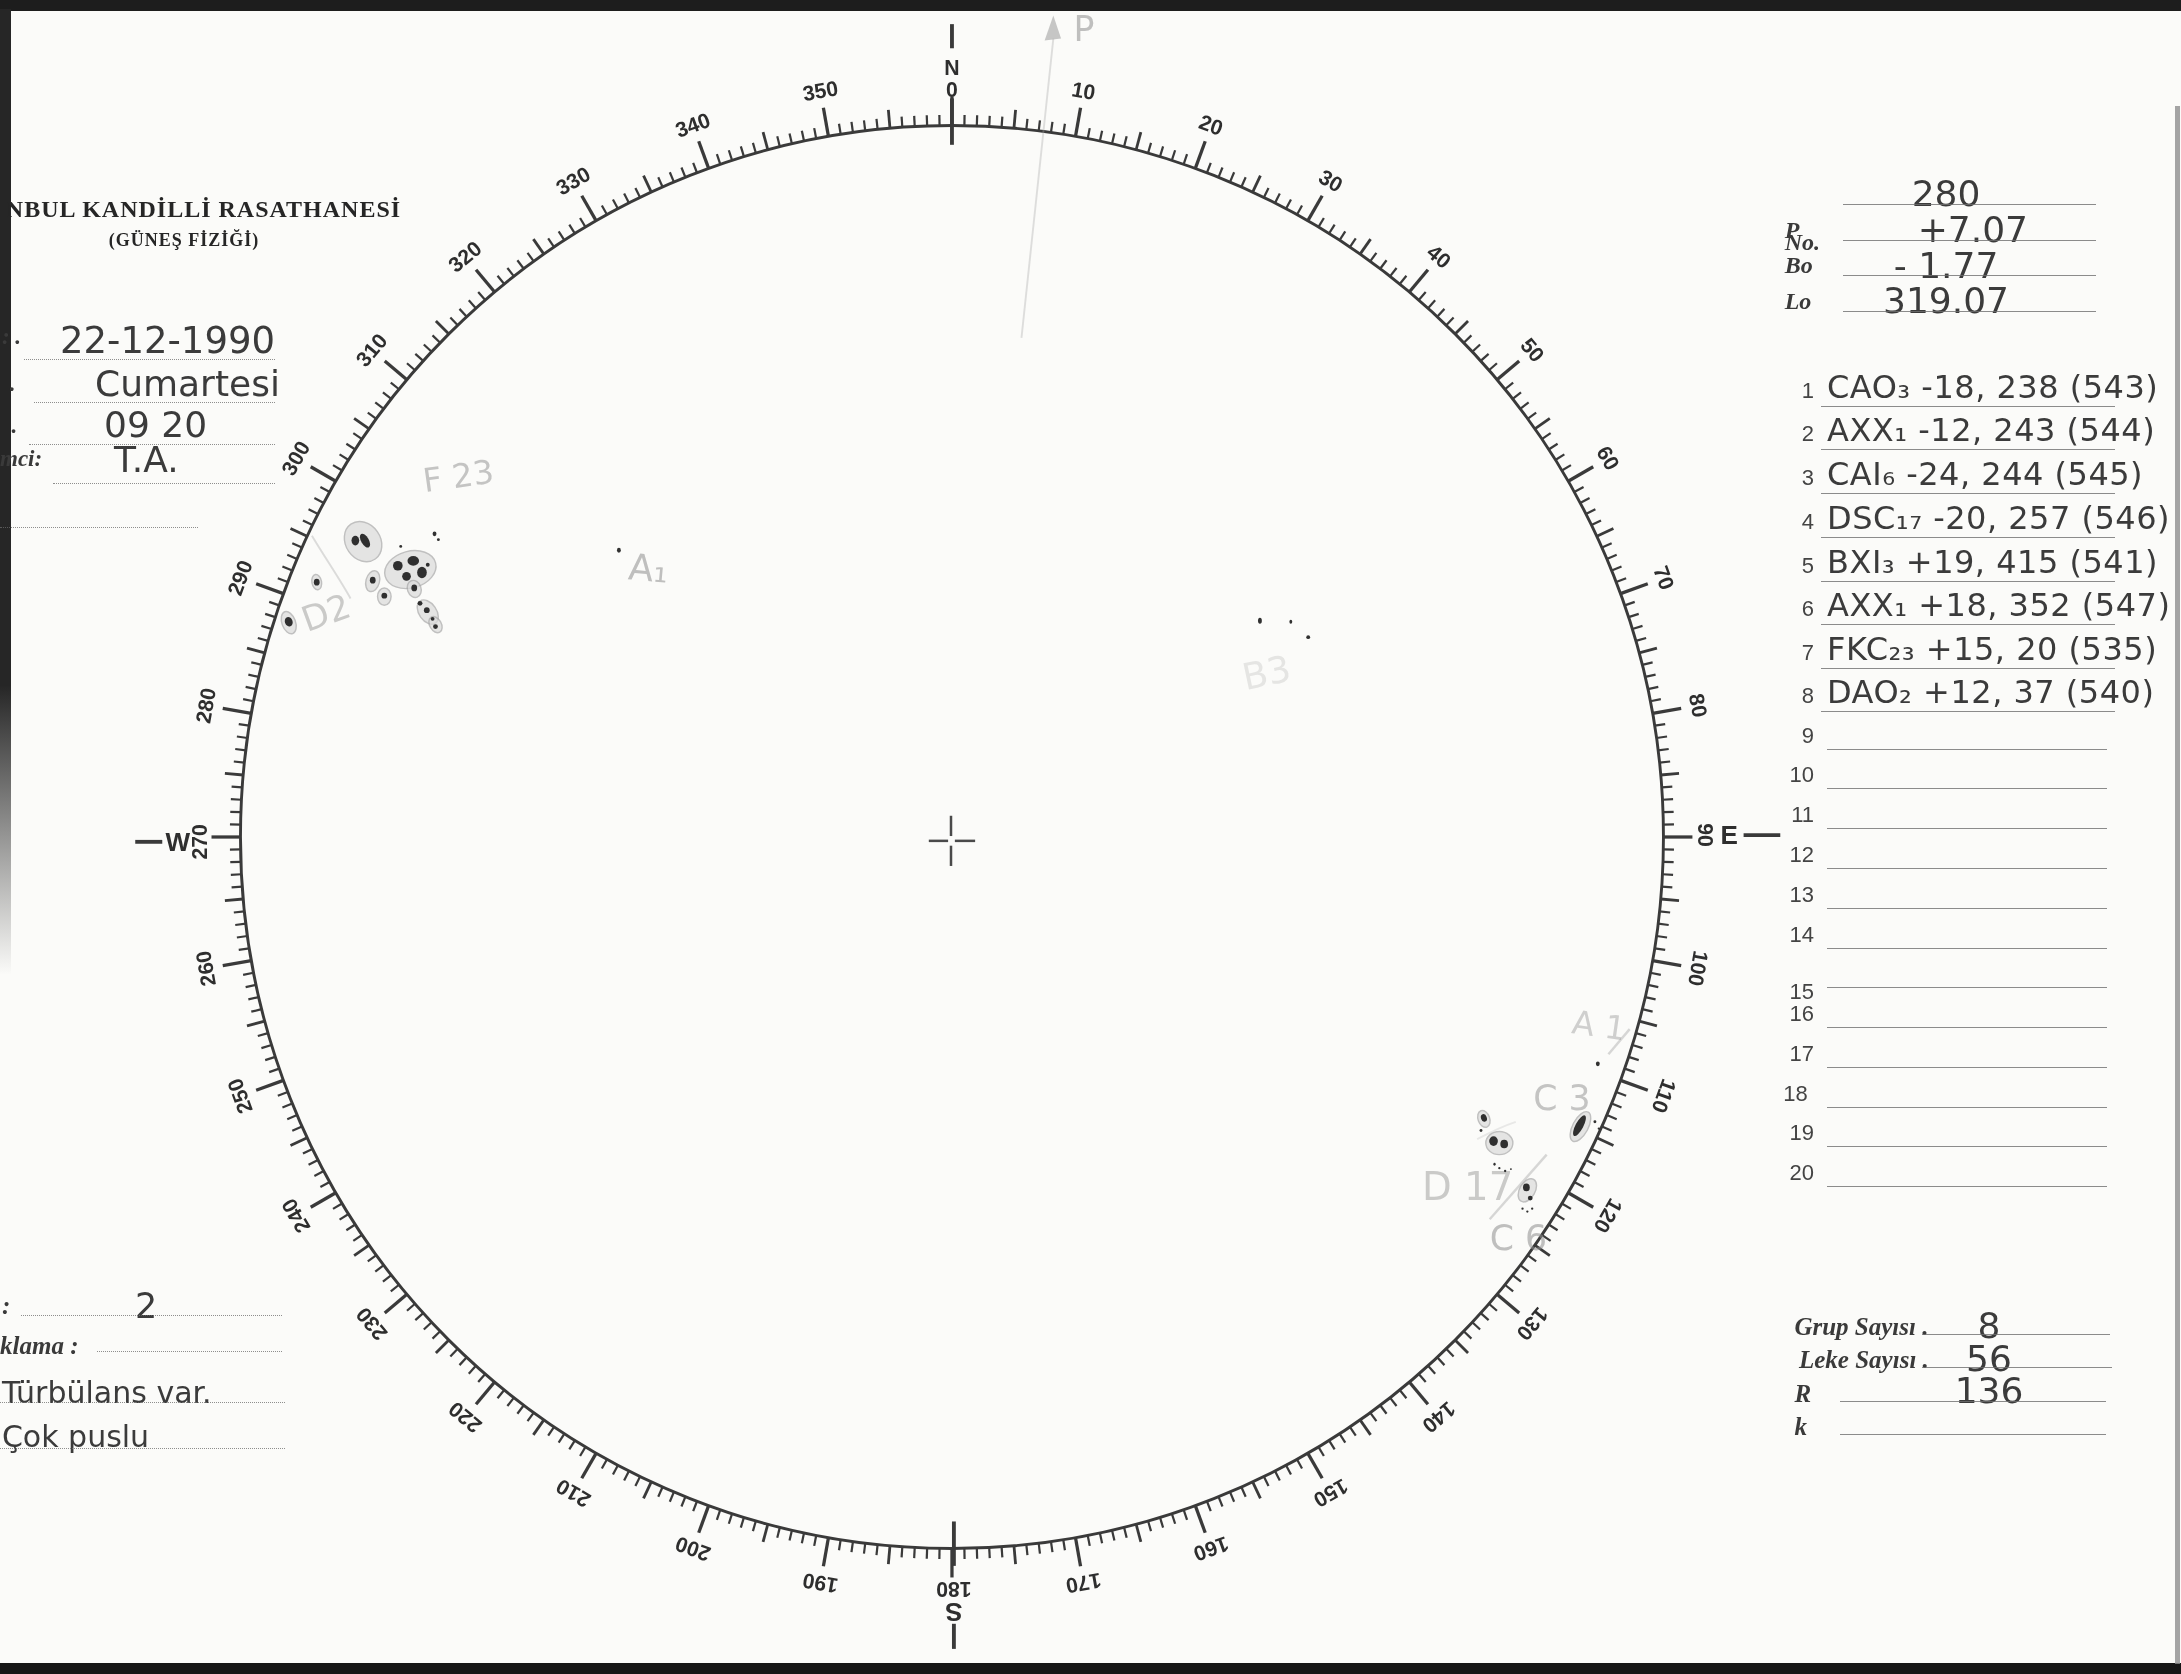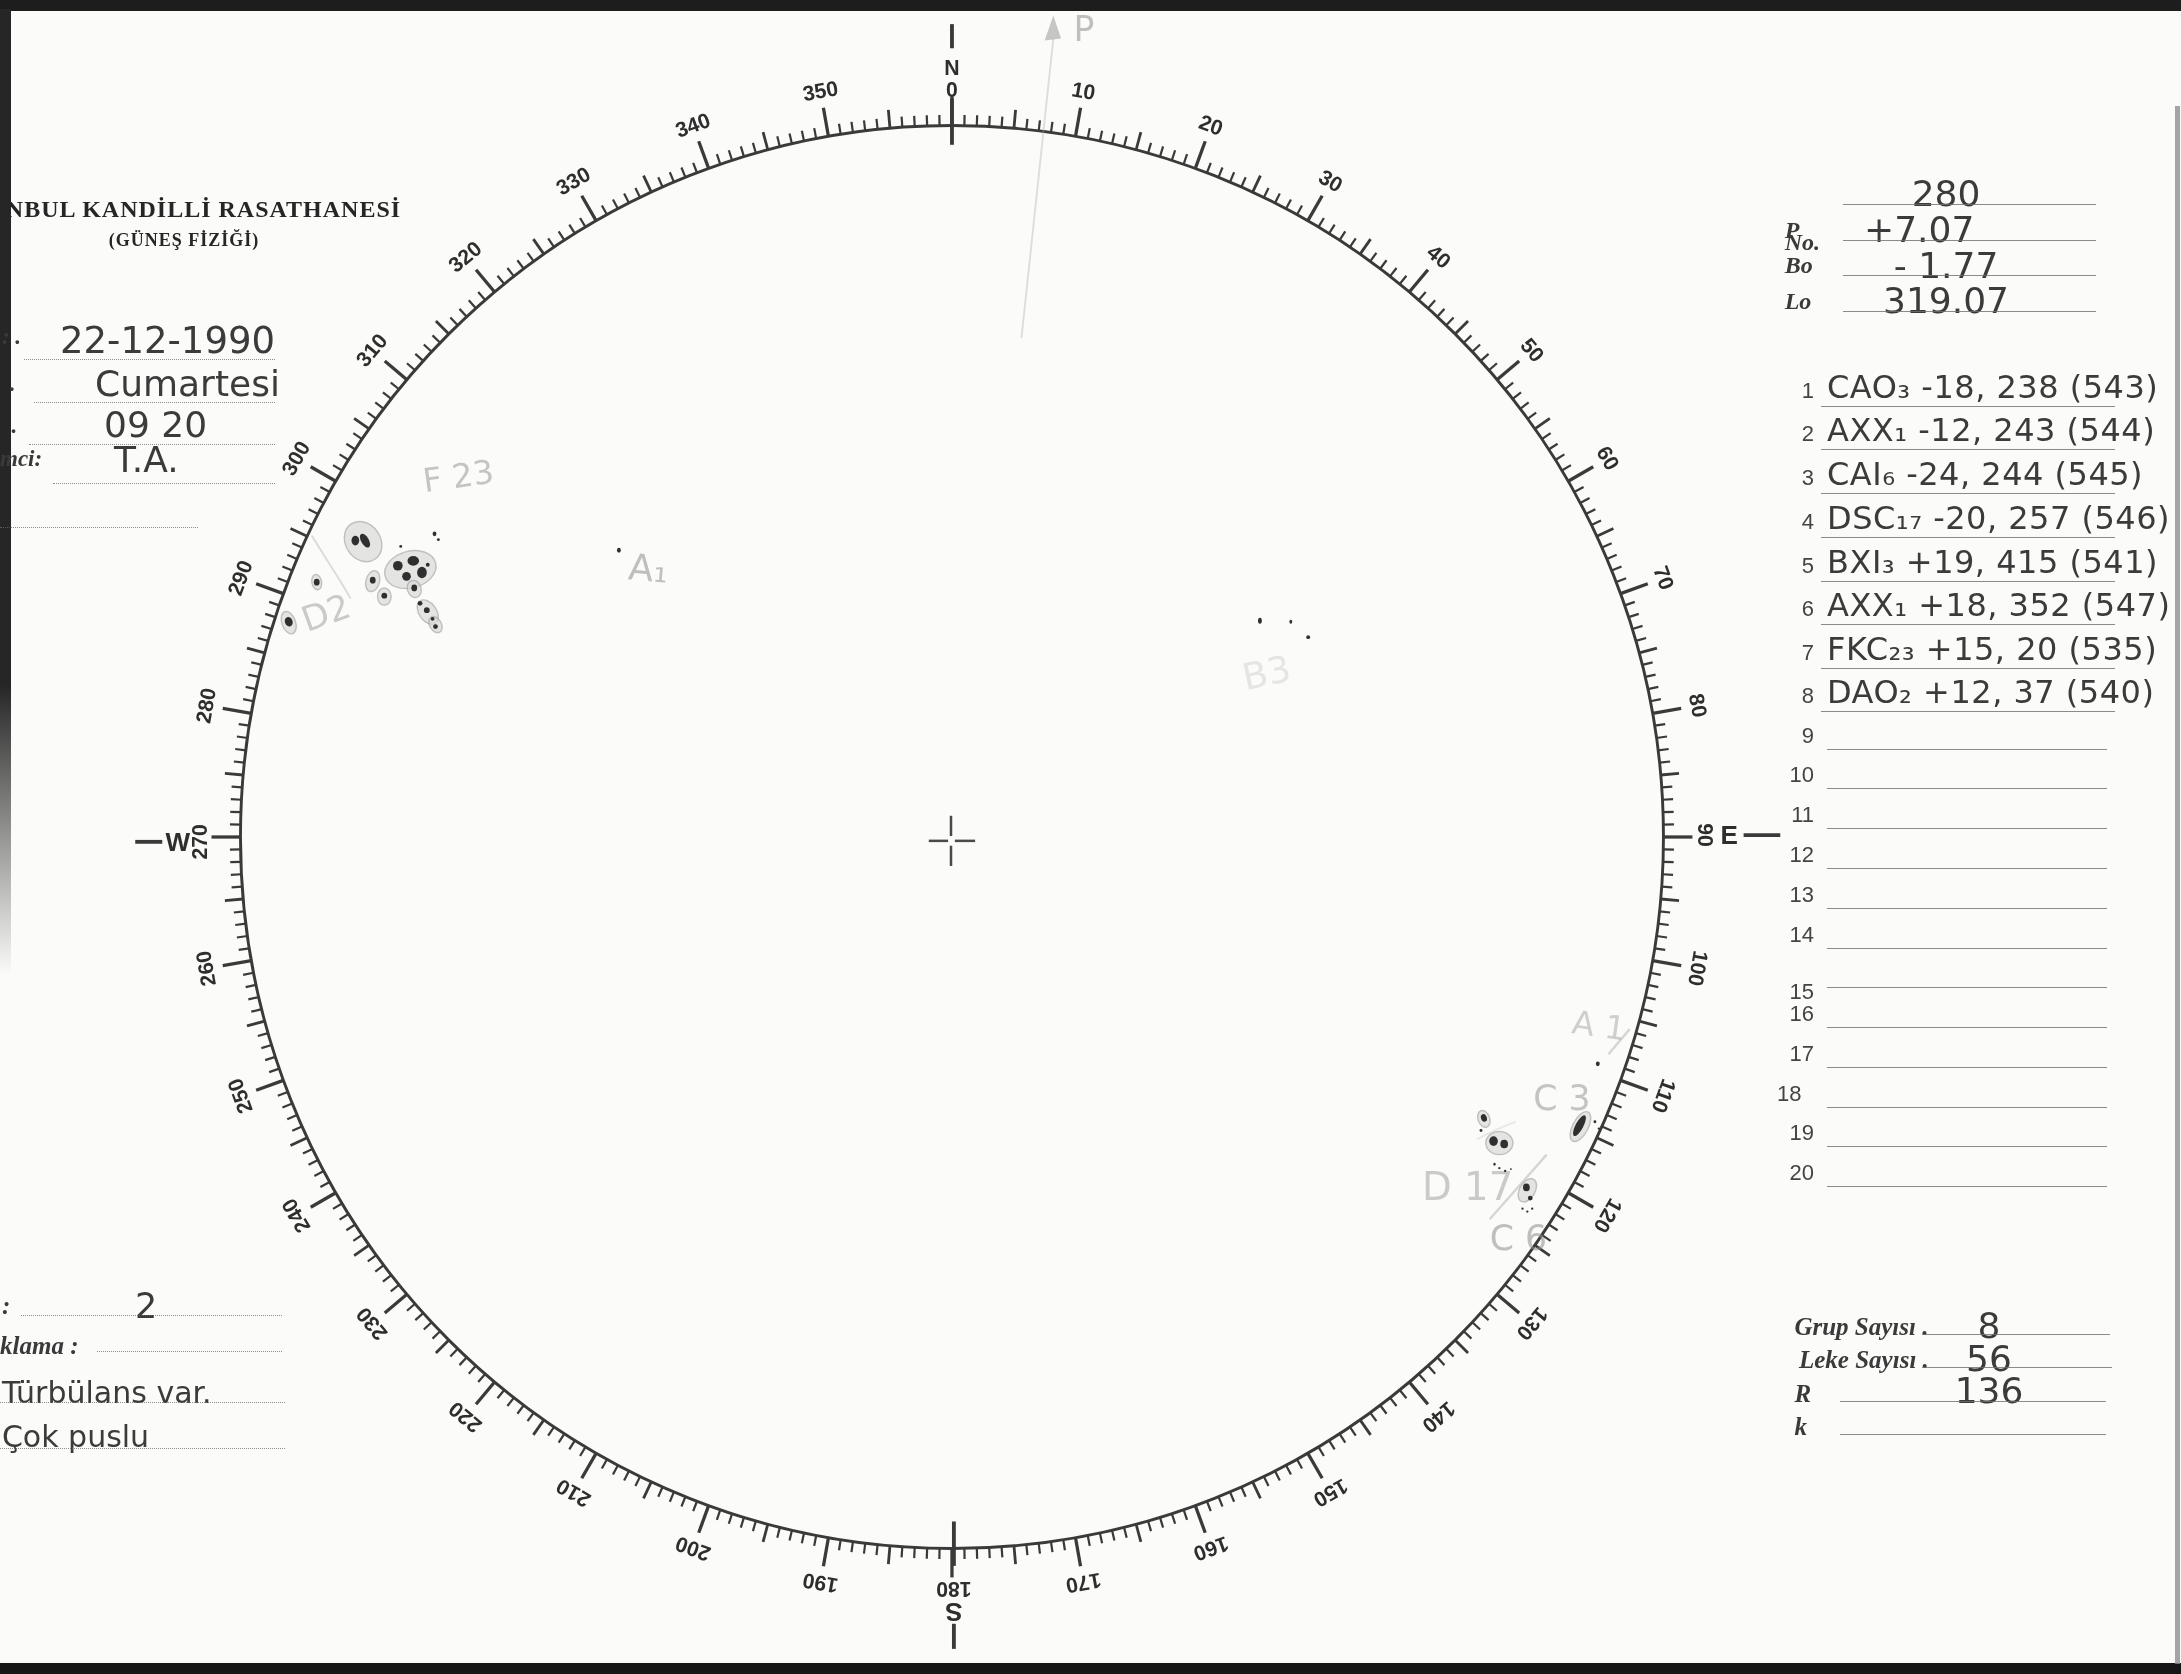--- a/index.html
+++ b/index.html
@@ -48,21 +48,21 @@
   <div class="abs dotline" style="left:53px;top:460px;width:222px;height:23px;"></div>
 
   <div class="abs dotline" style="left:0px;top:504px;width:198px;height:23px;"></div>
 
   <div class="abs" style="left:1777px;top:179px;width:328px;height:154px;">
     <div class="abs ital" style="left:7.7px;top:1.9px;font-size:24px;margin-top:48px;">No.</div>
     <div class="abs hand" style="left:87px;top:-5.8px;width:164px;font-size:36px;text-align:center;">280</div>
     <div class="abs solidline" style="left:66px;top:1.9px;width:253px;height:23px;"></div>
 
     <div class="abs ital" style="left:7.7px;top:38px;font-size:24px;">P</div>
-    <div class="abs hand" style="left:87px;top:30px;width:164px;font-size:36px;text-align:left;">+7.07</div>
+    <div class="abs hand" style="left:87px;top:30px;width:164px;font-size:36px;text-align:right;">+7.07</div>
     <div class="abs solidline" style="left:66px;top:38px;width:253px;height:23px;"></div>
 
     <div class="abs ital" style="left:7.7px;top:73px;font-size:24px;">Bo</div>
     <div class="abs hand" style="left:87px;top:66px;width:164px;font-size:36px;text-align:center;">- 1.77</div>
     <div class="abs solidline" style="left:66px;top:73px;width:253px;height:23px;"></div>
 
     <div class="abs ital" style="left:7.7px;top:109px;font-size:24px;">Lo</div>
     <div class="abs hand" style="left:87px;top:101px;width:164px;font-size:36px;text-align:center;">319.07</div>
     <div class="abs solidline" style="left:66px;top:109px;width:253px;height:23px;"></div>
   </div>
@@ -138,21 +138,21 @@
       </div>
       <div class="abs" style="left: 0px; top: 623px; width: 348px; height: 42px;">
         <span class="abs gnum" style="left: 0px; top: 5.8px; width: 37px; text-align: right; font-size: 22px;">16</span>
         <div class="abs solidline" style="left: 50px; top: 30px; width: 280px; height: 1.9px;"></div>
       </div>
       <div class="abs" style="left: 0px; top: 663px; width: 348px; height: 42px;">
         <span class="abs gnum" style="left: 0px; top: 5.8px; width: 37px; text-align: right; font-size: 22px;">17</span>
         <div class="abs solidline" style="left: 50px; top: 30px; width: 280px; height: 1.9px;"></div>
       </div>
       <div class="abs" style="left: 0px; top: 703px; width: 348px; height: 42px;">
-        <span class="abs gnum" style="left: 0px; top: 5.8px; width: 37px; text-align: left; font-size: 22px;">18</span>
+        <span class="abs gnum" style="left: 0px; top: 5.8px; width: 37px; text-align: center; font-size: 22px;">18</span>
         <div class="abs solidline" style="left: 50px; top: 30px; width: 280px; height: 1.9px;"></div>
       </div>
       <div class="abs" style="left: 0px; top: 742px; width: 348px; height: 42px;">
         <span class="abs gnum" style="left: 0px; top: 5.8px; width: 37px; text-align: right; font-size: 22px;">19</span>
         <div class="abs solidline" style="left: 50px; top: 30px; width: 280px; height: 1.9px;"></div>
       </div>
       <div class="abs" style="left: 0px; top: 782px; width: 348px; height: 42px;">
         <span class="abs gnum" style="left: 0px; top: 5.8px; width: 37px; text-align: right; font-size: 22px;">20</span>
         <div class="abs solidline" style="left: 50px; top: 30px; width: 280px; height: 1.9px;"></div>
       </div>

